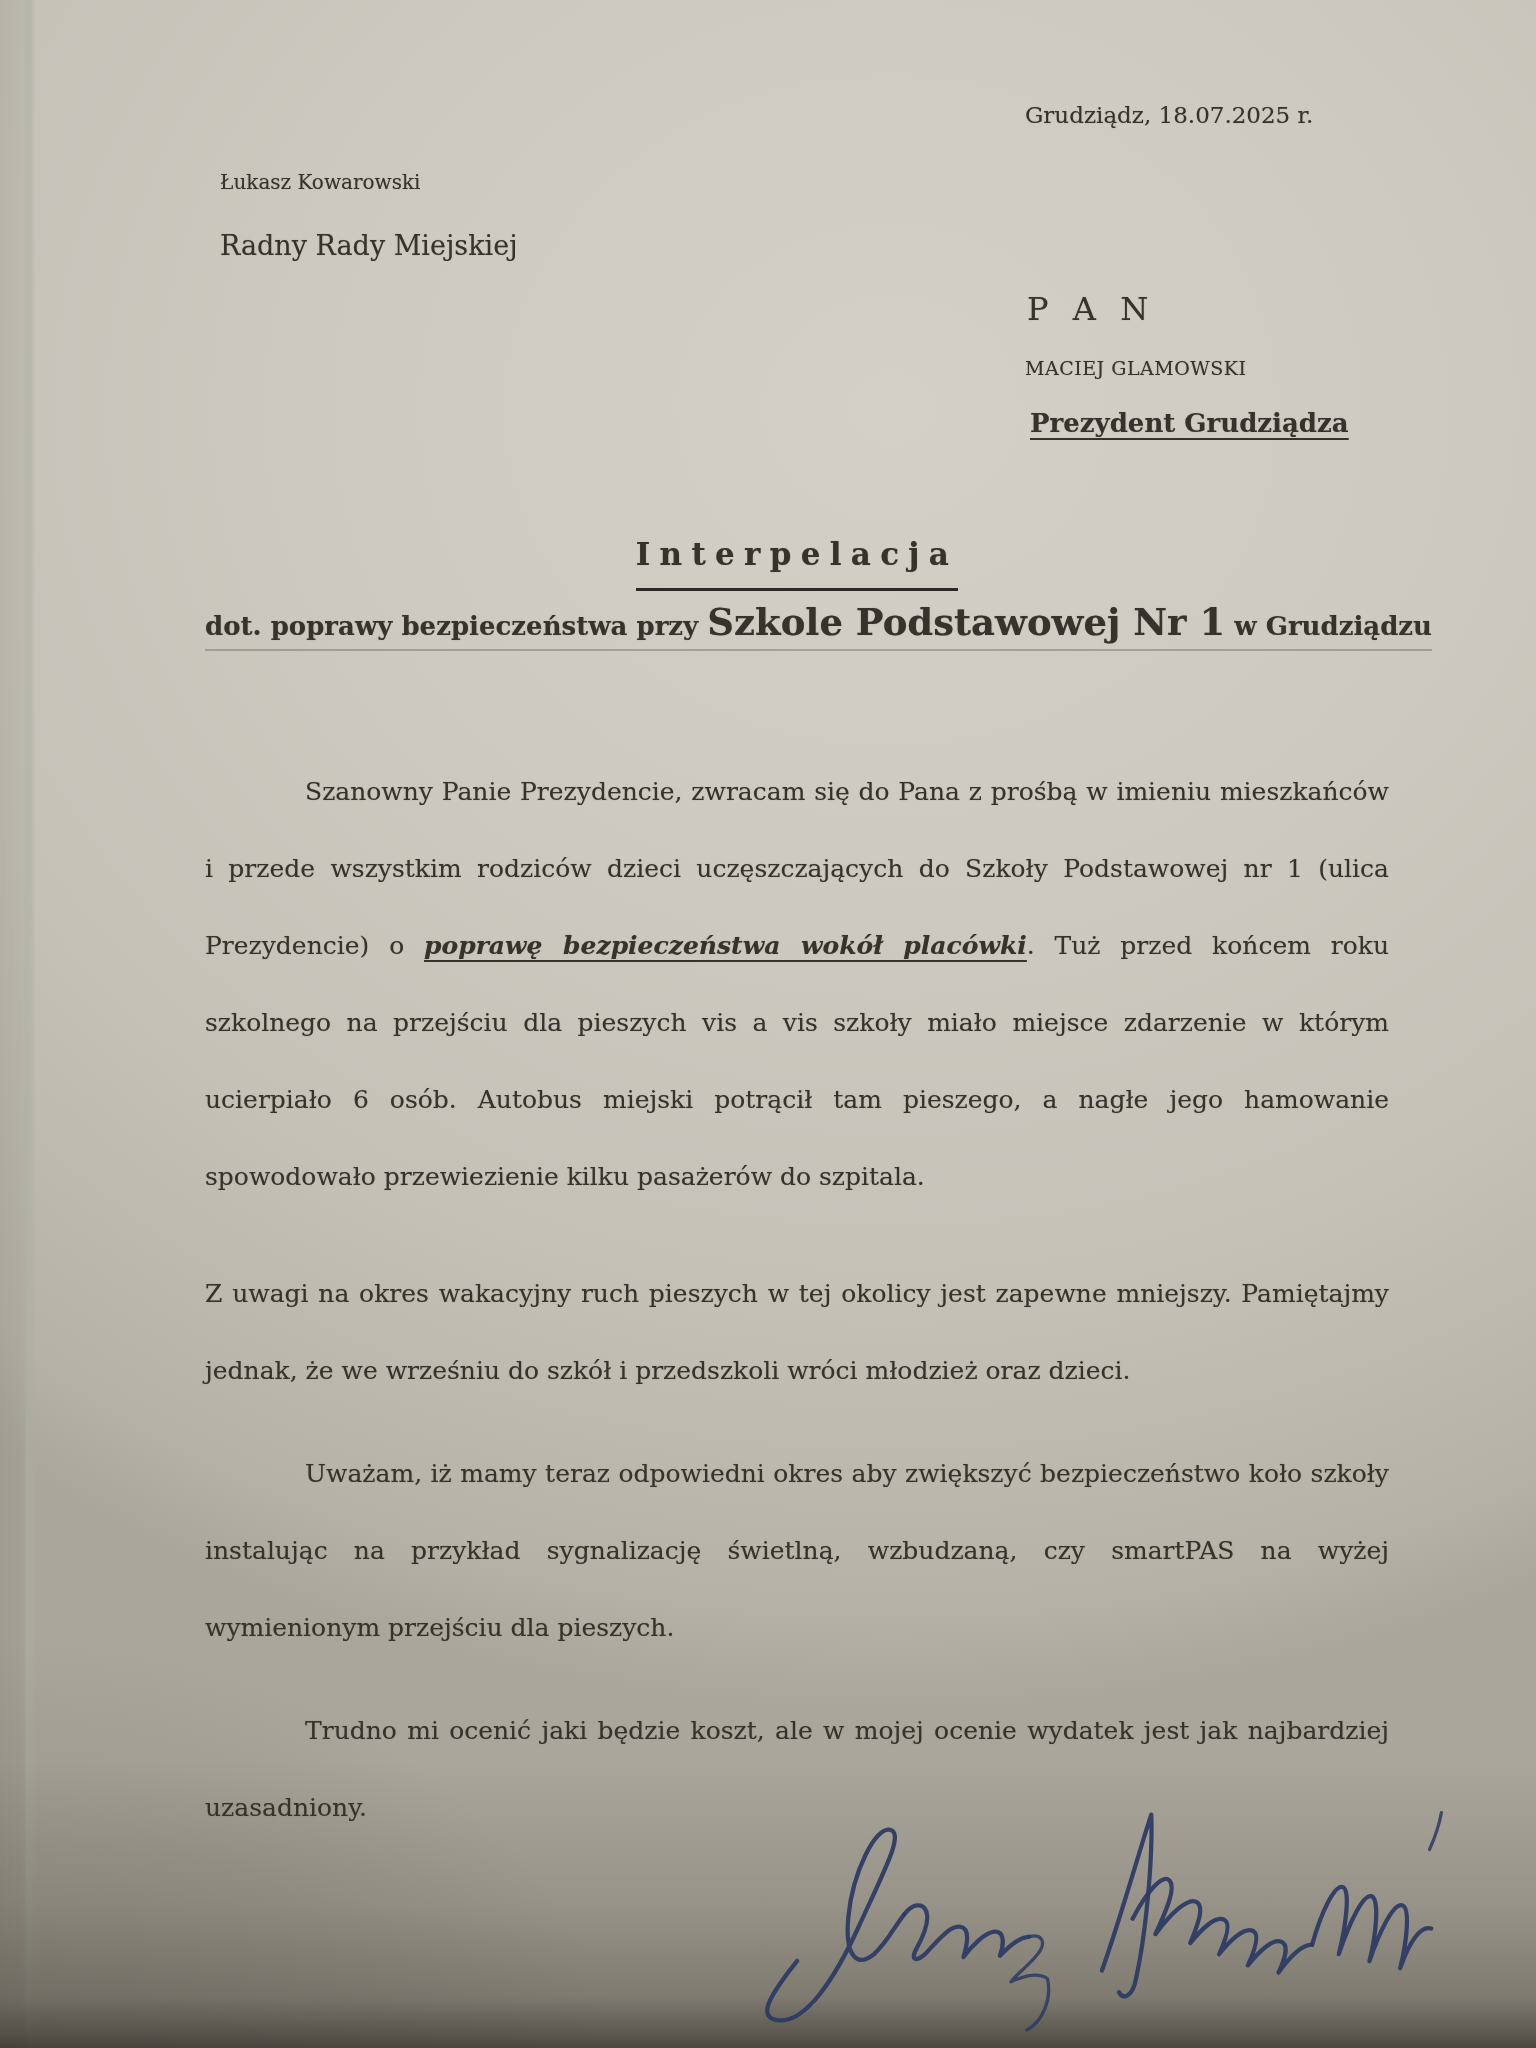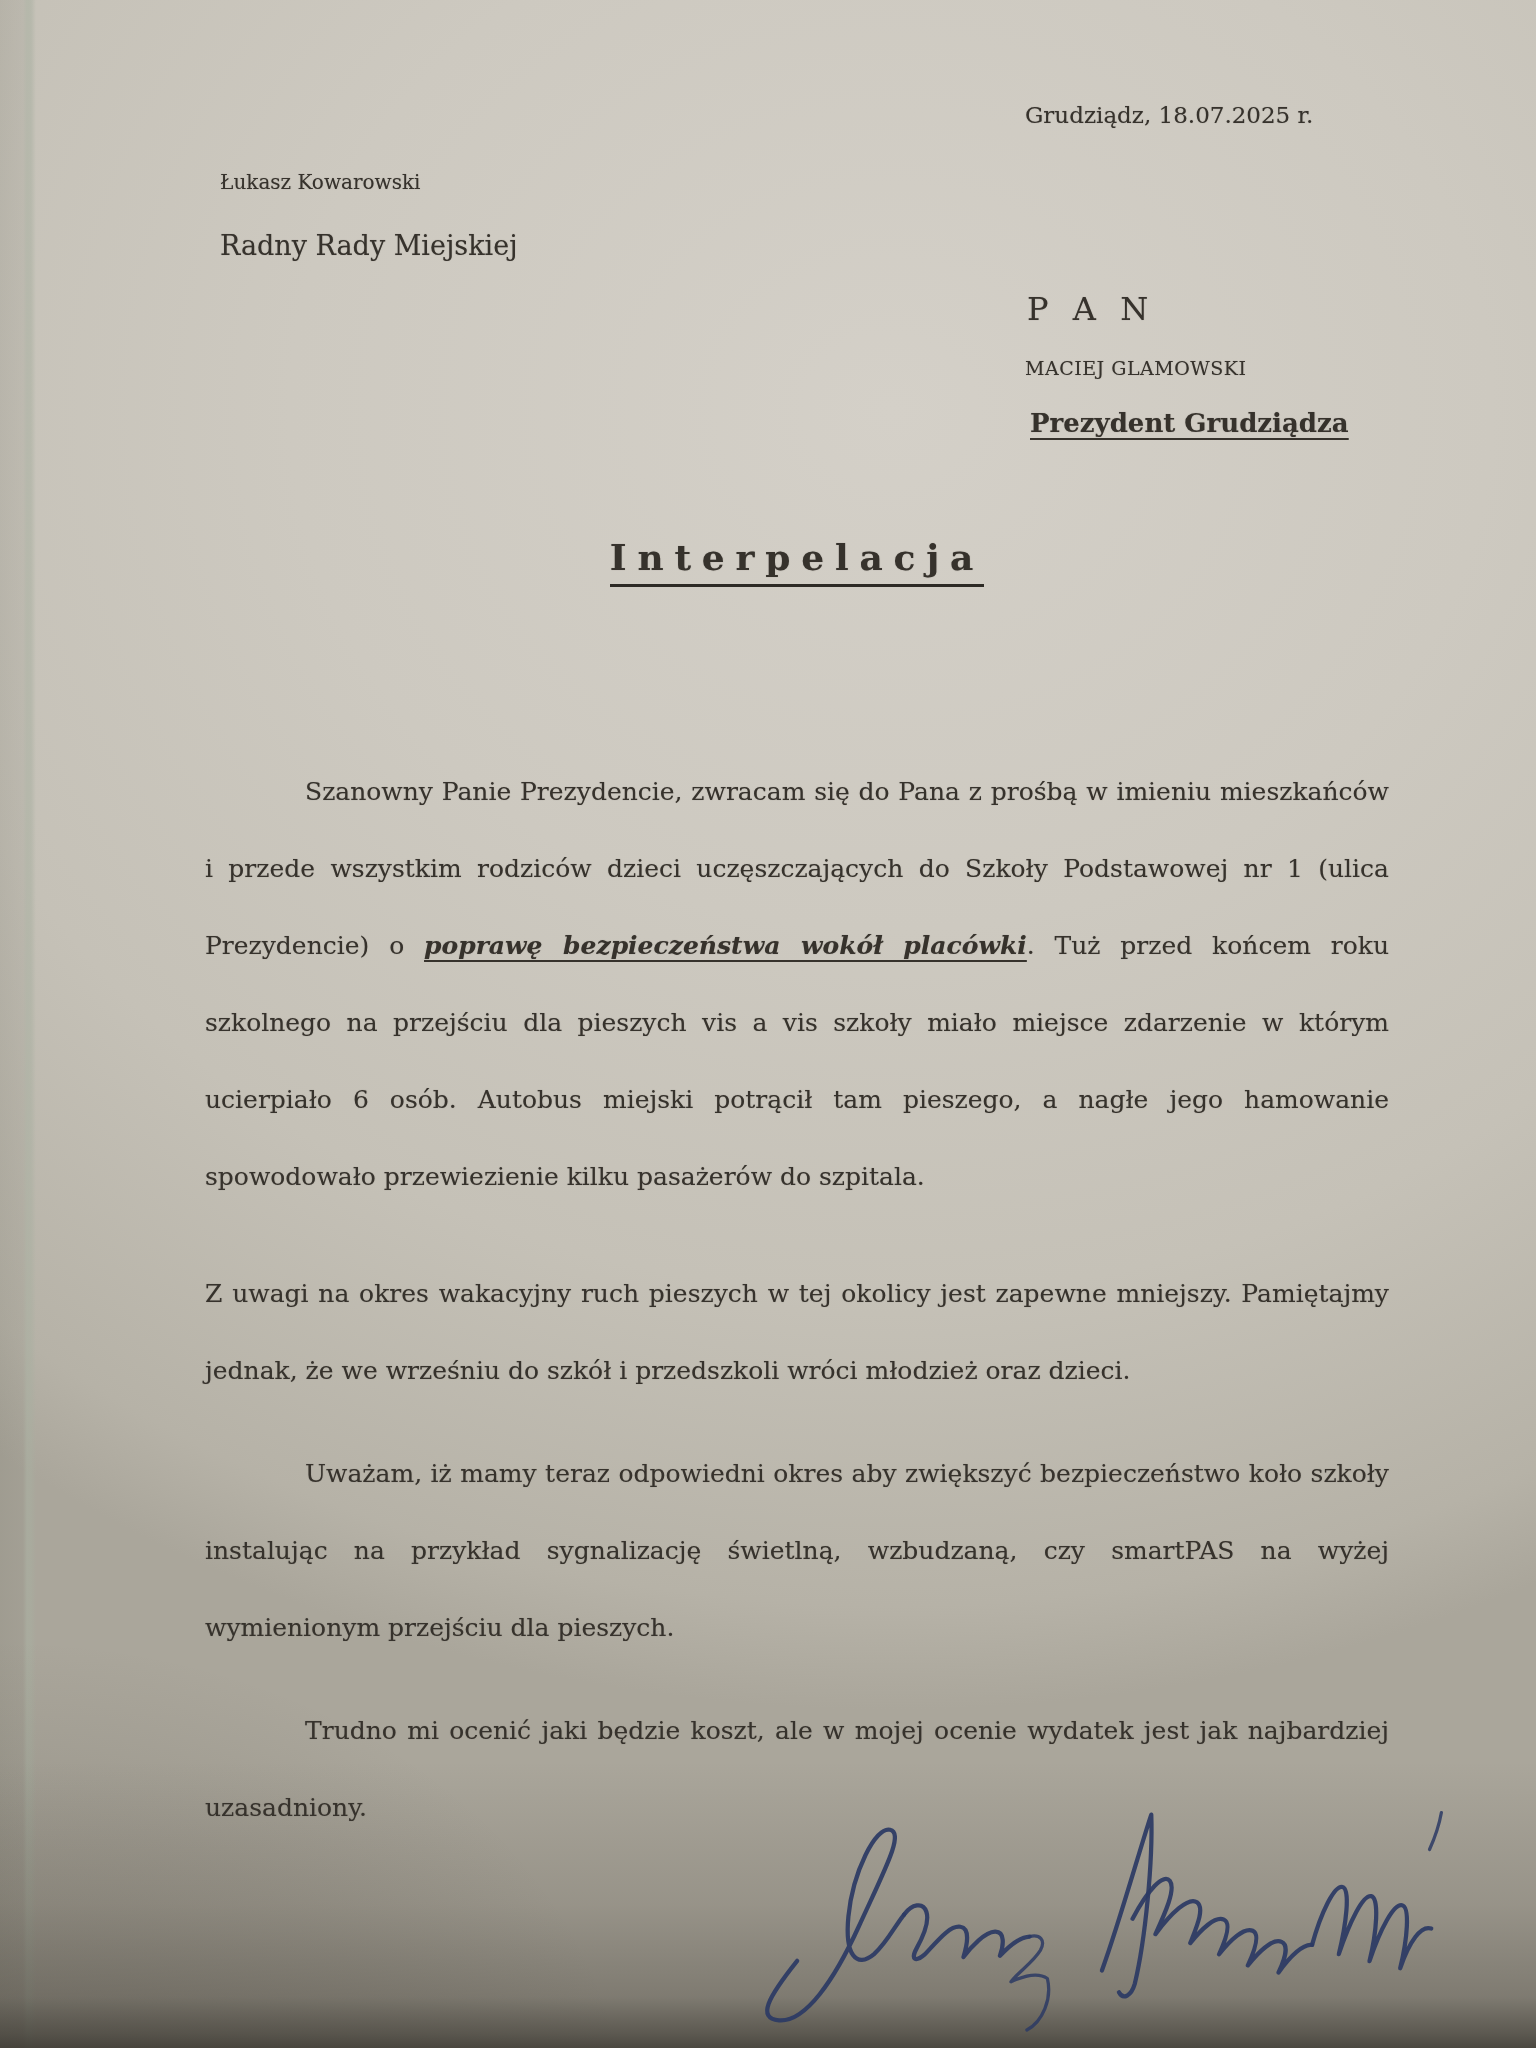--- a/index.html
+++ b/index.html
@@ -38,22 +38,22 @@
   .sender-name{left:220px;top:170px;font-size:20px;}
   .sender-title{left:220px;top:230px;font-size:27px;}
   .rcpt-sal{left:1027px;top:290px;font-size:32px;letter-spacing:0.22em;}
   .rcpt-name{left:1025px;top:357px;font-size:19px;letter-spacing:0.5px;}
   .rcpt-title{left:1030px;top:408px;font-size:26px;font-weight:bold;
     text-decoration:underline;text-decoration-thickness:2px;text-underline-offset:6px;}
 
   
   .heading-title{left:205px;top:536px;width:1184px;text-align:center;}
   .heading-title span{
-    font-size:36px;font-weight:bold;letter-spacing:0.30em;
-    border-bottom:3px solid #2d2a25;padding-bottom:6px;}
+    font-size:31px;font-weight:bold;letter-spacing:0.30em;
+    border-bottom:3px solid #2d2a25;padding-bottom:16px;}
   .heading-subject{left:205px;top:600px;width:1184px;text-align:center;}
   .heading-subject .wrap{
     display:inline-block;border-bottom:2px solid rgba(100,94,86,0.40);padding-bottom:5px;}
   .subj-small{font-size:26px;font-weight:bold;}
   .subj-big{font-size:37px;font-weight:bold;}
 
   
   .para{position:absolute;left:205px;width:1184px;font-size:25px;}
   .bline{height:77px;line-height:77px;text-align:justify;text-align-last:justify;
     text-shadow:0 0 1px rgba(54,50,44,0.35);}
@@ -80,20 +80,23 @@
 
   <div class="txt soft sender-name">Łukasz Kowarowski</div>
   <div class="txt soft sender-title">Radny Rady Miejskiej</div>
 
   <div class="txt soft rcpt-sal">P A N</div>
   <div class="txt soft rcpt-name">MACIEJ GLAMOWSKI</div>
   <div class="txt soft rcpt-title">Prezydent Grudziądza</div>
 
   <div class="txt soft heading-title">
     <span>Interpelacja</span>
+  </div>
+  <div class="txt soft heading-subject">
+    <span class="wrap"><span class="subj-small">dot. poprawy bezpieczeństwa przy </span><span class="subj-big">Szkole Podstawowej Nr 1</span><span class="subj-small"> w Grudziądzu</span></span>
   </div>
 
   <div class="para p1">
     <div class="bline indent soft">Szanowny Panie Prezydencie, zwracam się do Pana z prośbą w imieniu mieszkańców</div>
     <div class="bline soft">i przede wszystkim rodziców dzieci uczęszczających do Szkoły Podstawowej nr 1 (ulica</div>
     <div class="bline soft"><span>Prezydencie) o </span><span class="em-seg">poprawę bezpieczeństwa wokół placówki</span><span>. Tuż przed końcem roku</span></div>
     <div class="bline soft">szkolnego na przejściu dla pieszych vis a vis szkoły miało miejsce zdarzenie w którym</div>
     <div class="bline soft">ucierpiało 6 osób. Autobus miejski potrącił tam pieszego, a nagłe jego hamowanie</div>
     <div class="bline last soft">spowodowało przewiezienie kilku pasażerów do szpitala.</div>
   </div>

